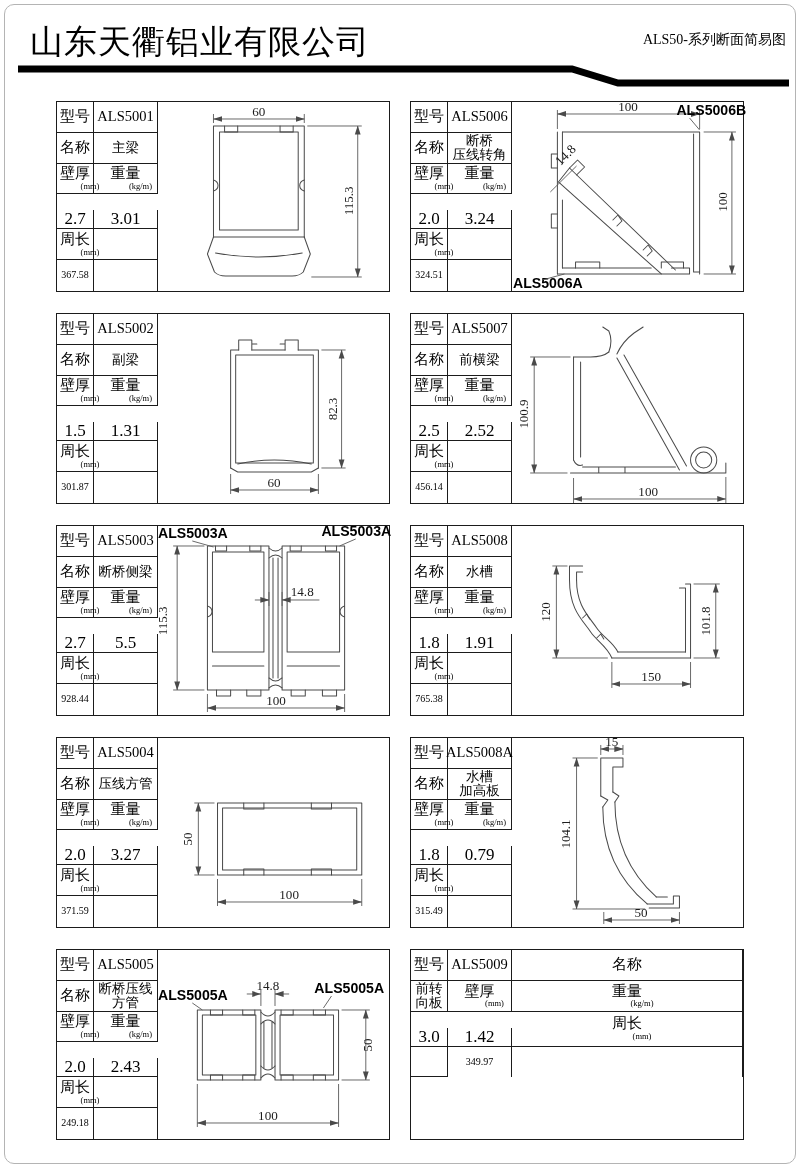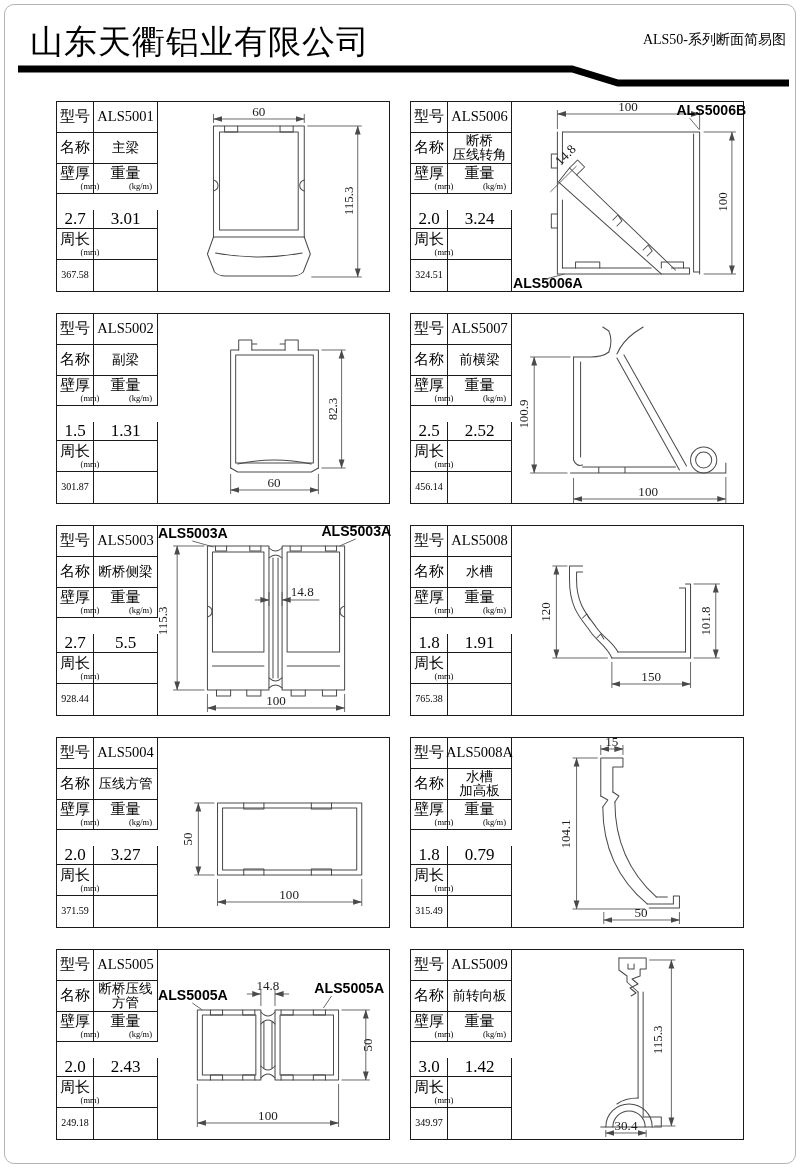--- a/index.html
+++ b/index.html
@@ -495,39 +495,20 @@
     <div class="cell">
         <span>周长</span>
         <span class="unit">(mm)</span>
       </div>
     <div class="cell"></div>
     <div class="cell r6 perim">249.18</div>
     <div class="cell r6"></div>
   </div>
 
   <div class="block">
-    <div class="drawing">
-      <svg viewBox="0 0 229 189" preserveAspectRatio="none">
-        <g class="p">
-          <path d="M106,8 H133 V19 H127 V26 l-8,3 6,5 -8,4 6,5 -5,3"></path>
-          <path d="M106,8 V20 L114,26 L114,32 L125,42"></path>
-          <path d="M115,14 v5 h6 v-5"></path>
-          <path d="M125,42 V148 M130,42 V167"></path>
-          <path d="M125,148 Q112,148 104,154"></path>
-          <path d="M93,177 A23,23 0 0 1 139,177 M100,177 A16,16 0 0 1 132,177"></path>
-          <path d="M88,177 H148 M148,177 V167 H130"></path>
-        </g>
-        <path class="d" d="M136,10 H162 M141,176 H162"></path>
-        <line class="d" x1="158" y1="10" x2="158" y2="176" marker-start="url(#arw)" marker-end="url(#arw)"></line>
-        <text class="dimtext" x="149" y="90" text-anchor="middle" transform="rotate(-90 149 90)">115.3</text>
-        <path class="d" d="M93,180 V187 M133,180 V187"></path>
-        <line class="d" x1="93" y1="183" x2="133" y2="183" marker-start="url(#arw)" marker-end="url(#arw)"></line>
-        <text class="dimtext" x="113" y="180" text-anchor="middle">30.4</text>
-      </svg>
-    </div>
     <div class="cell">
         <span>型号</span>
       </div>
     <div class="cell model">ALS5009</div>
     <div class="cell">
         <span>名称</span>
       </div>
     <div class="cell name">前转向板</div>
     <div class="cell">
         <span>壁厚</span>

